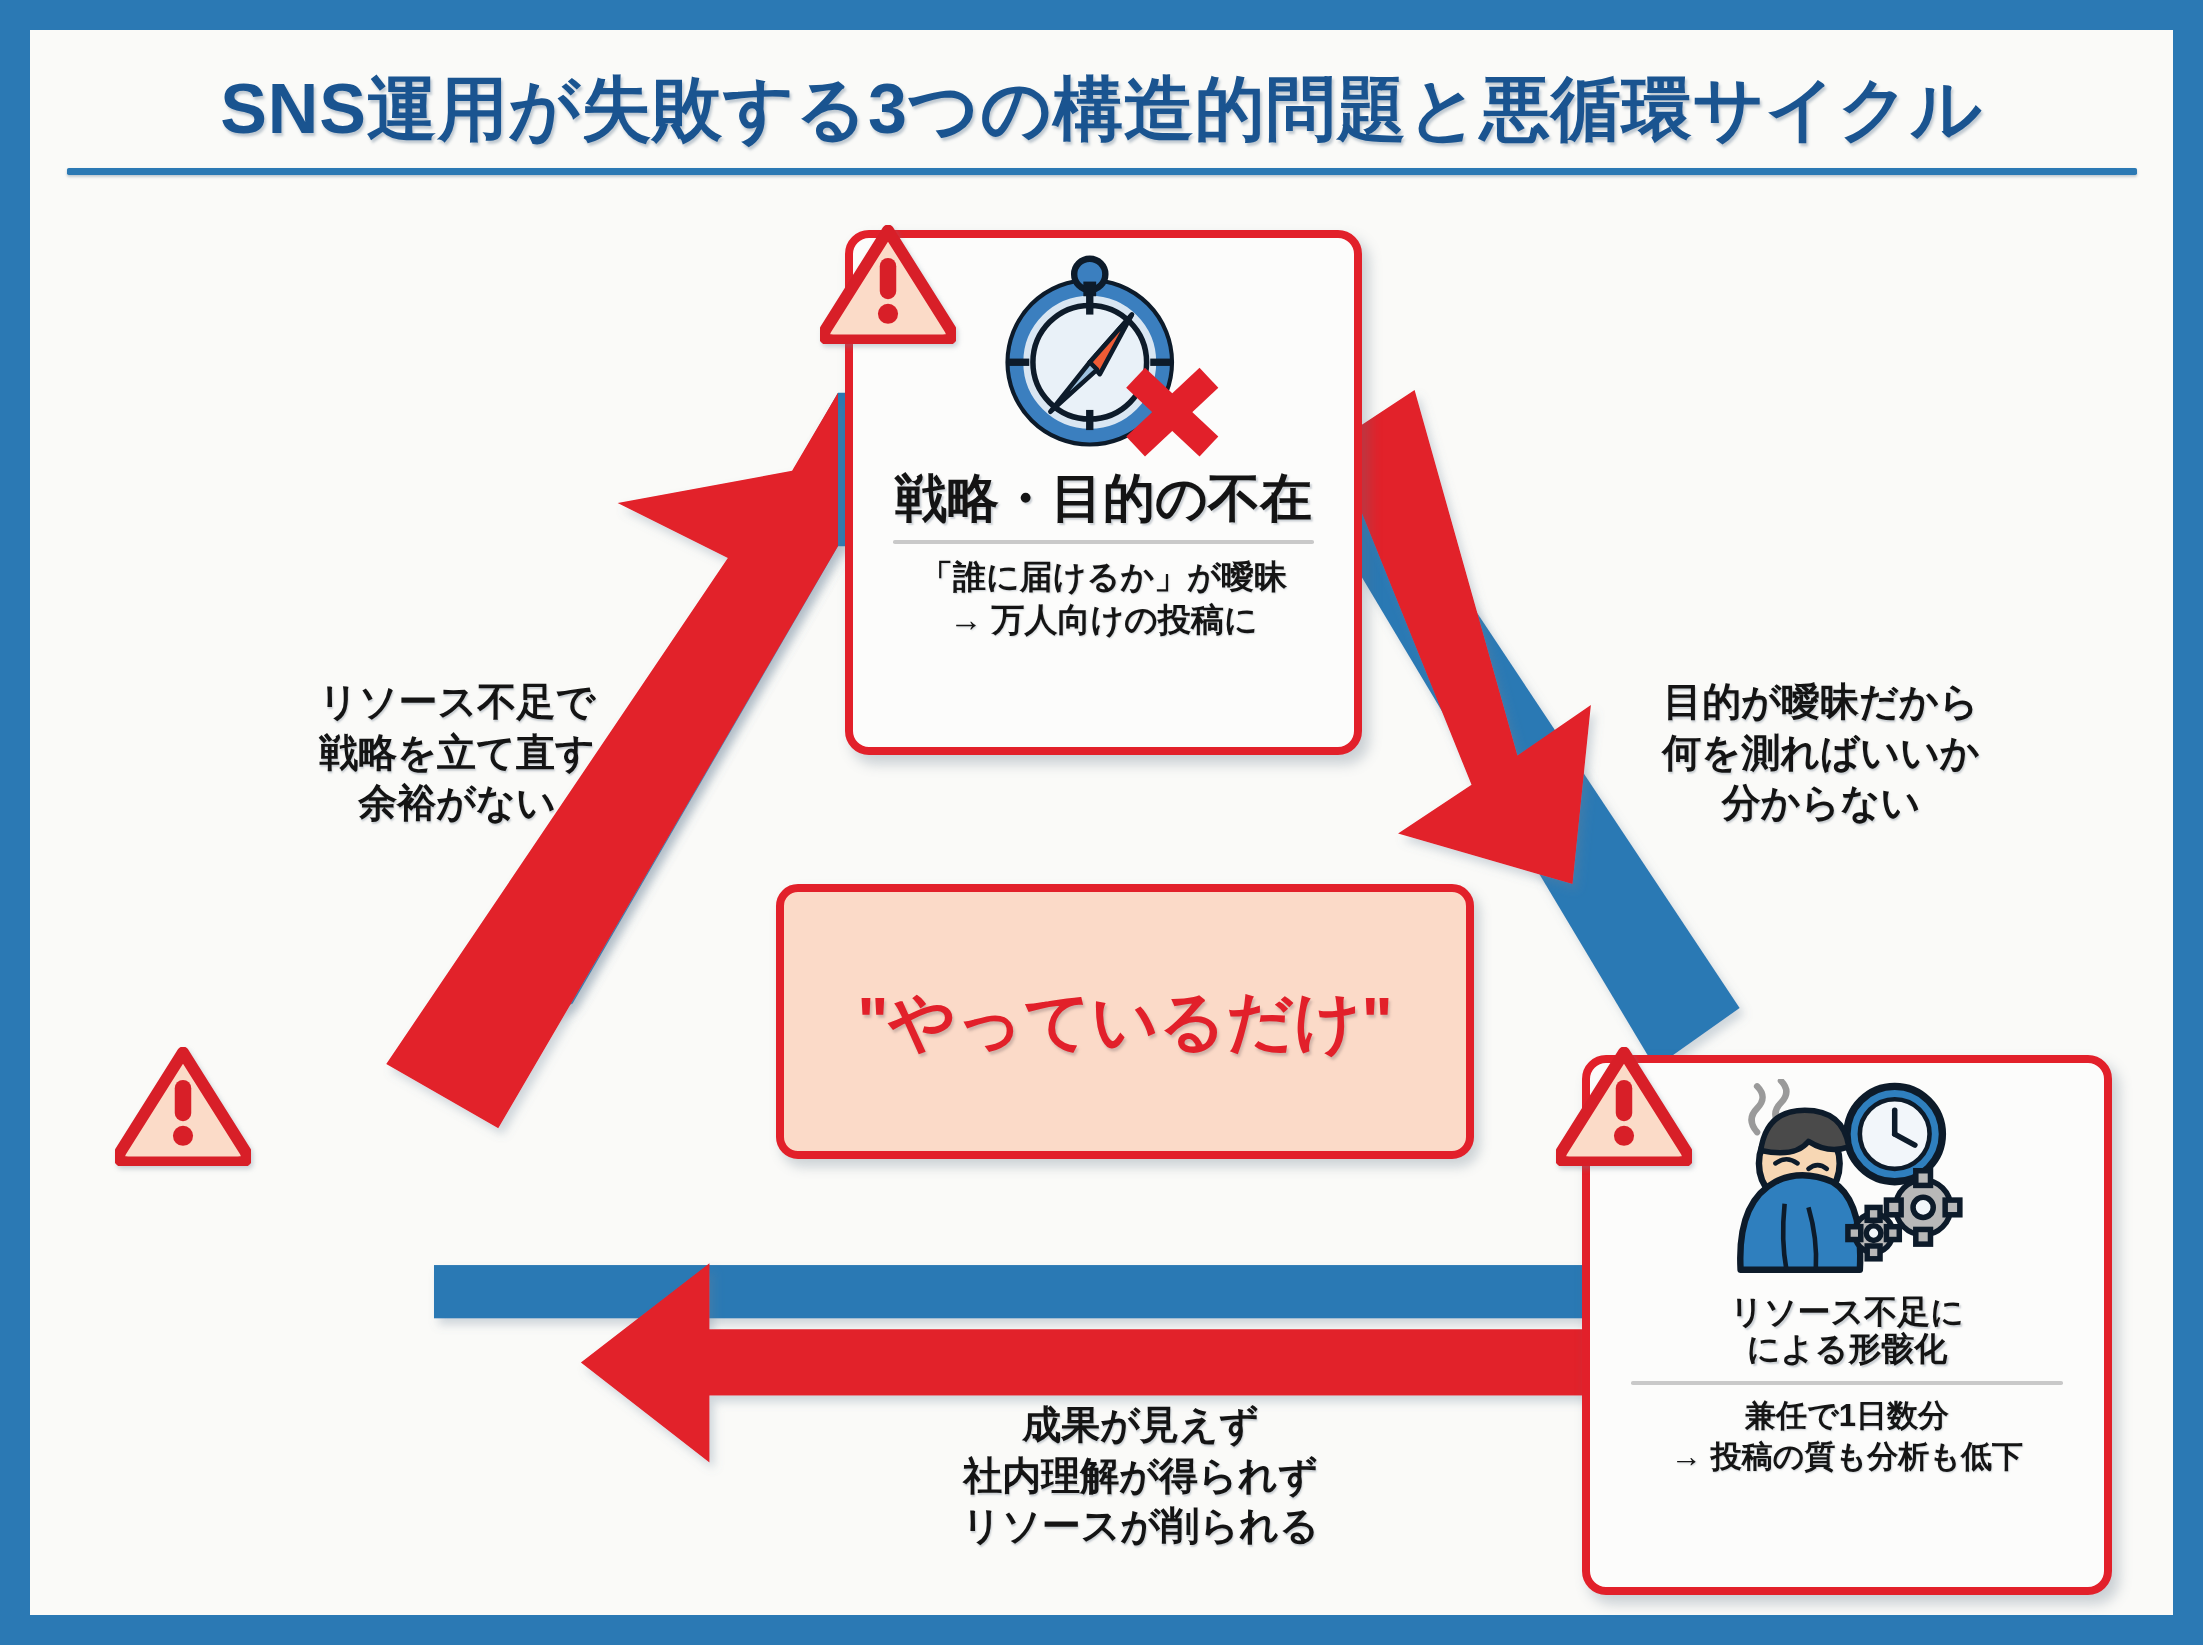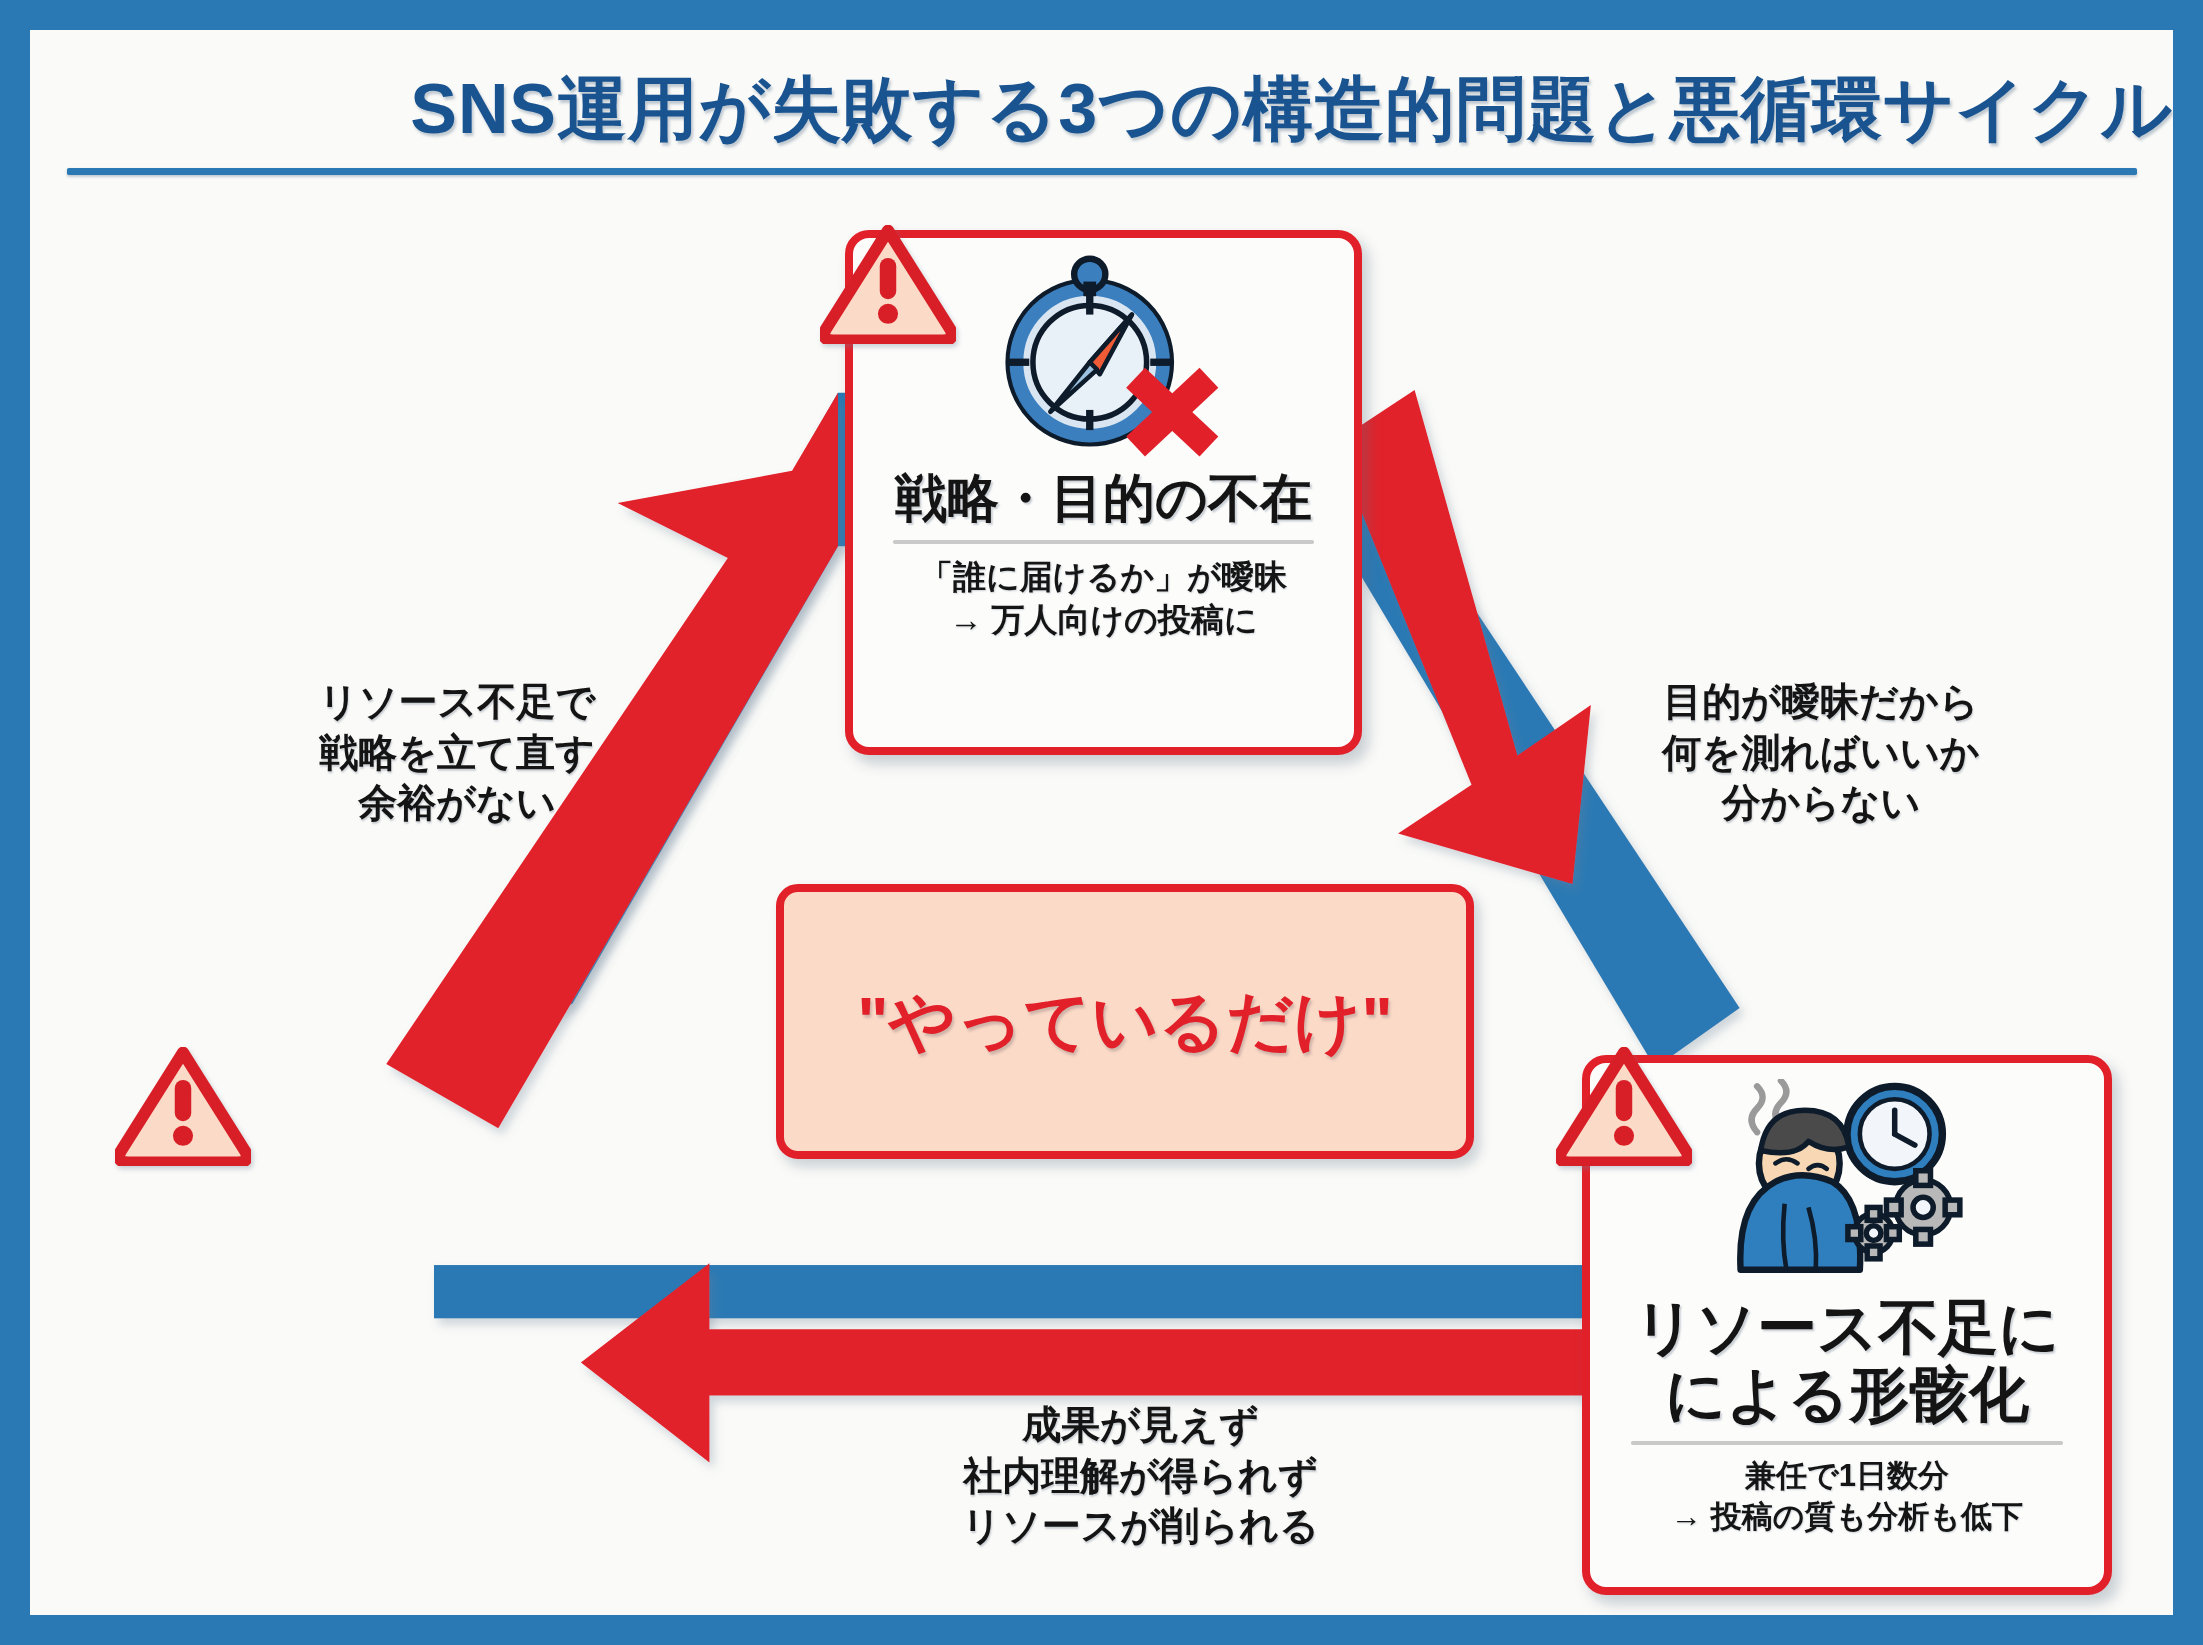--- a/index.html
+++ b/index.html
@@ -16,21 +16,21 @@
     position:absolute;
     left:30px;top:30px;
     width:2143px;height:1585px;
     background:#fafaf8;
     box-sizing:border-box;
   }
 
   
   .title{
     position:absolute;left:0;top:33px;width:2143px;
-    text-align:right;
+    text-align:center;
     font-size:70px;font-weight:bold;
     color:#1a5490;
     letter-spacing:0.9px;
     text-shadow:1.8px 2.8px 2.8px rgba(120,140,160,.45);
     white-space:nowrap;
   }
   .title-rule{
     position:absolute;left:37px;top:138px;
     width:2070px;height:7.3px;
     background:#2b79b4;
@@ -72,21 +72,21 @@
     width:84%;height:3.7px;background:#c9c9c9;border-radius:1.8px;
     margin:13px 0 11px 0;
   }
   .card-desc{
     font-size:33px;font-weight:bold;color:#151515;
     line-height:1.32;text-align:center;
     text-shadow:0.9px 0.9px 1.8px rgba(120,135,150,.35);
     padding:0 13px;
     white-space:pre-line;
   }
-  .card-right .card-title{font-size:60px;}
+  .card-right .card-title{font-size:33px;font-family:Liberation Serif, serif;}
   .card-right .card-desc{font-size:31px;}
   .card-left  .card-desc{font-size:30px;}
 
   
   .warn{
     position:absolute;
     width:136px;height:119px;
     z-index:40;
     filter:drop-shadow(2.8px 3.7px 2.8px rgba(110,130,150,.35));
   }

